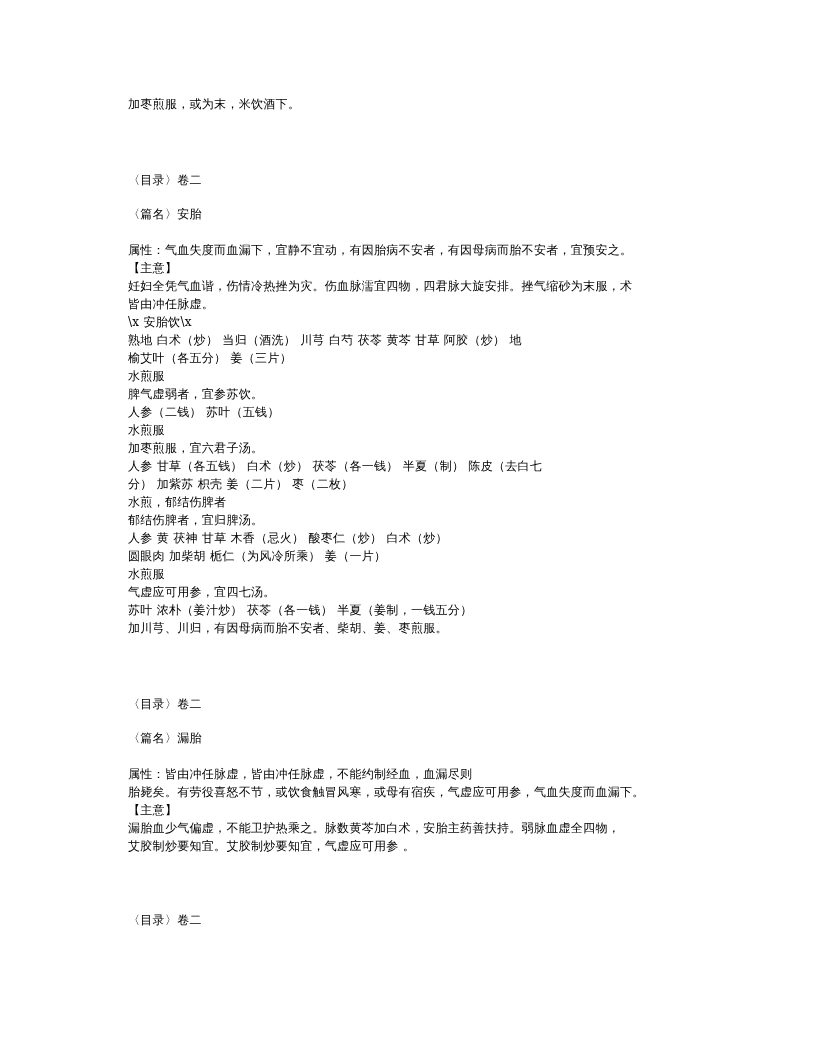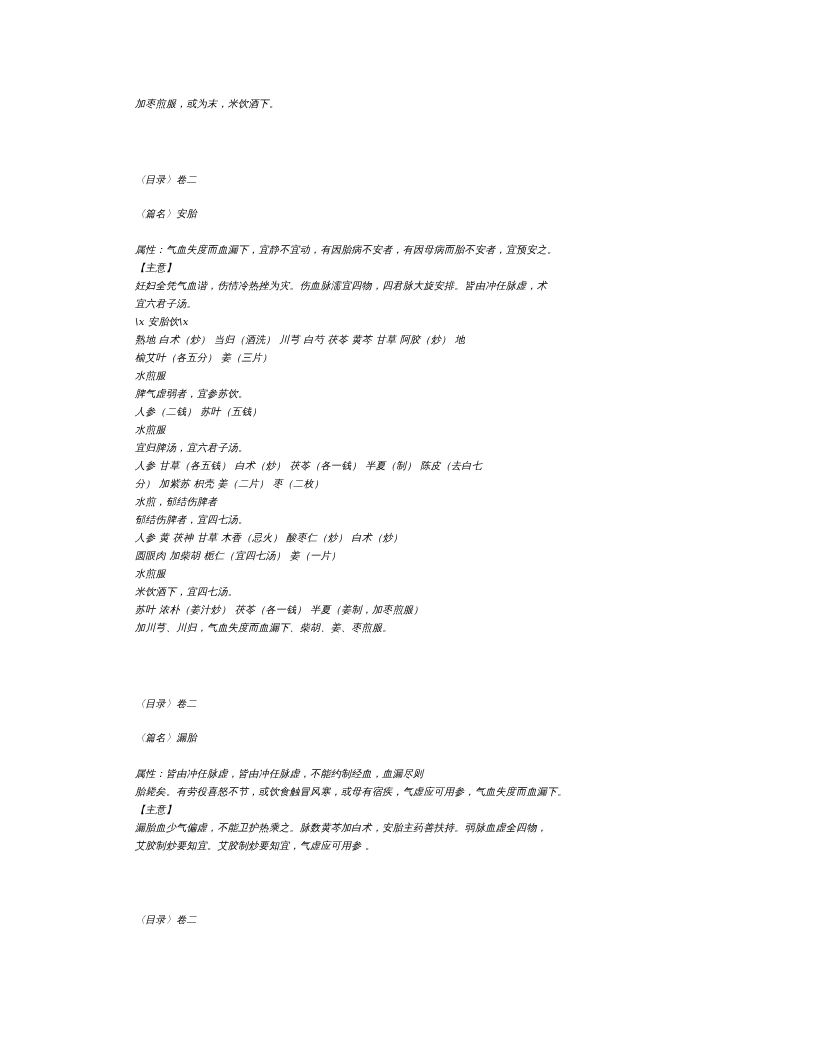--- a/index.html
+++ b/index.html
@@ -16,59 +16,58 @@
       color: #000000;
     }
     .page {
       position: absolute;
       left: 119px;
       top: 0;
       width: 590px;
     }
     .line {
       position: absolute;
-      left: 16px;
+      left: 9px;
       white-space: nowrap;
-      font-size: 10px;
+      font-size: 12px;
       line-height: 18px;
       height: 18px;
       letter-spacing: 0.3px;
-      font-style: italic;
     }
   </style>
 </head>
 <body>
 
 <div class="page">
   <div class="line" style="top:95px">加枣煎服，或为末，米饮酒下。</div>
 
   <div class="line" style="top:171px">〈目录〉卷二</div>
   <div class="line" style="top:205px">〈篇名〉安胎</div>
   <div class="line" style="top:241px">属性：气血失度而血漏下，宜静不宜动，有因胎病不安者，有因母病而胎不安者，宜预安之。</div>
   <div class="line" style="top:259px">【主意】</div>
-  <div class="line" style="top:277px">妊妇全凭气血谐，伤情冷热挫为灾。伤血脉濡宜四物，四君脉大旋安排。皆由冲任脉虚，术</div>
-  <div class="line" style="top:295px">宜六君子汤。</div>
+  <div class="line" style="top:277px">妊妇全凭气血谐，伤情冷热挫为灾。伤血脉濡宜四物，四君脉大旋安排。挫气缩砂为末服，术</div>
+  <div class="line" style="top:295px">皆由冲任脉虚。</div>
   <div class="line" style="top:313px">\x 安胎饮\x</div>
   <div class="line" style="top:331px">熟地  白术（炒）  当归（酒洗）  川芎  白芍  茯苓  黄芩  甘草  阿胶（炒）  地</div>
   <div class="line" style="top:349px">榆艾叶（各五分）  姜（三片）</div>
   <div class="line" style="top:367px">水煎服</div>
   <div class="line" style="top:385px">脾气虚弱者，宜参苏饮。</div>
   <div class="line" style="top:403px">人参（二钱）  苏叶（五钱）</div>
   <div class="line" style="top:421px">水煎服</div>
-  <div class="line" style="top:439px">宜归脾汤，宜六君子汤。</div>
+  <div class="line" style="top:439px">加枣煎服，宜六君子汤。</div>
   <div class="line" style="top:457px">人参  甘草（各五钱）  白术（炒）  茯苓（各一钱）  半夏（制）  陈皮（去白七</div>
   <div class="line" style="top:475px">分）  加紫苏  枳壳  姜（二片）  枣（二枚）</div>
   <div class="line" style="top:493px">水煎，郁结伤脾者</div>
-  <div class="line" style="top:511px">郁结伤脾者，宜四七汤。</div>
+  <div class="line" style="top:511px">郁结伤脾者，宜归脾汤。</div>
   <div class="line" style="top:529px">人参  黄  茯神  甘草  木香（忌火）  酸枣仁（炒）  白术（炒）</div>
-  <div class="line" style="top:547px">圆眼肉  加柴胡  栀仁（宜四七汤）  姜（一片）</div>
+  <div class="line" style="top:547px">圆眼肉  加柴胡  栀仁（为风冷所乘）  姜（一片）</div>
   <div class="line" style="top:565px">水煎服</div>
-  <div class="line" style="top:583px">米饮酒下，宜四七汤。</div>
-  <div class="line" style="top:601px">苏叶  浓朴（姜汁炒）  茯苓（各一钱）  半夏（姜制，加枣煎服）</div>
-  <div class="line" style="top:619px">加川芎、川归，气血失度而血漏下、柴胡、姜、枣煎服。</div>
+  <div class="line" style="top:583px">气虚应可用参，宜四七汤。</div>
+  <div class="line" style="top:601px">苏叶  浓朴（姜汁炒）  茯苓（各一钱）  半夏（姜制，一钱五分）</div>
+  <div class="line" style="top:619px">加川芎、川归，有因母病而胎不安者、柴胡、姜、枣煎服。</div>
 
   <div class="line" style="top:695px">〈目录〉卷二</div>
   <div class="line" style="top:729px">〈篇名〉漏胎</div>
   <div class="line" style="top:765px">属性：皆由冲任脉虚，皆由冲任脉虚，不能约制经血，血漏尽则</div>
   <div class="line" style="top:783px">胎毙矣。有劳役喜怒不节，或饮食触冒风寒，或母有宿疾，气虚应可用参，气血失度而血漏下。</div>
   <div class="line" style="top:801px">【主意】</div>
   <div class="line" style="top:819px">漏胎血少气偏虚，不能卫护热乘之。脉数黄芩加白术，安胎主药善扶持。弱脉血虚全四物，</div>
   <div class="line" style="top:837px">艾胶制炒要知宜。艾胶制炒要知宜，气虚应可用参  。</div>
 
   <div class="line" style="top:911px">〈目录〉卷二</div>

